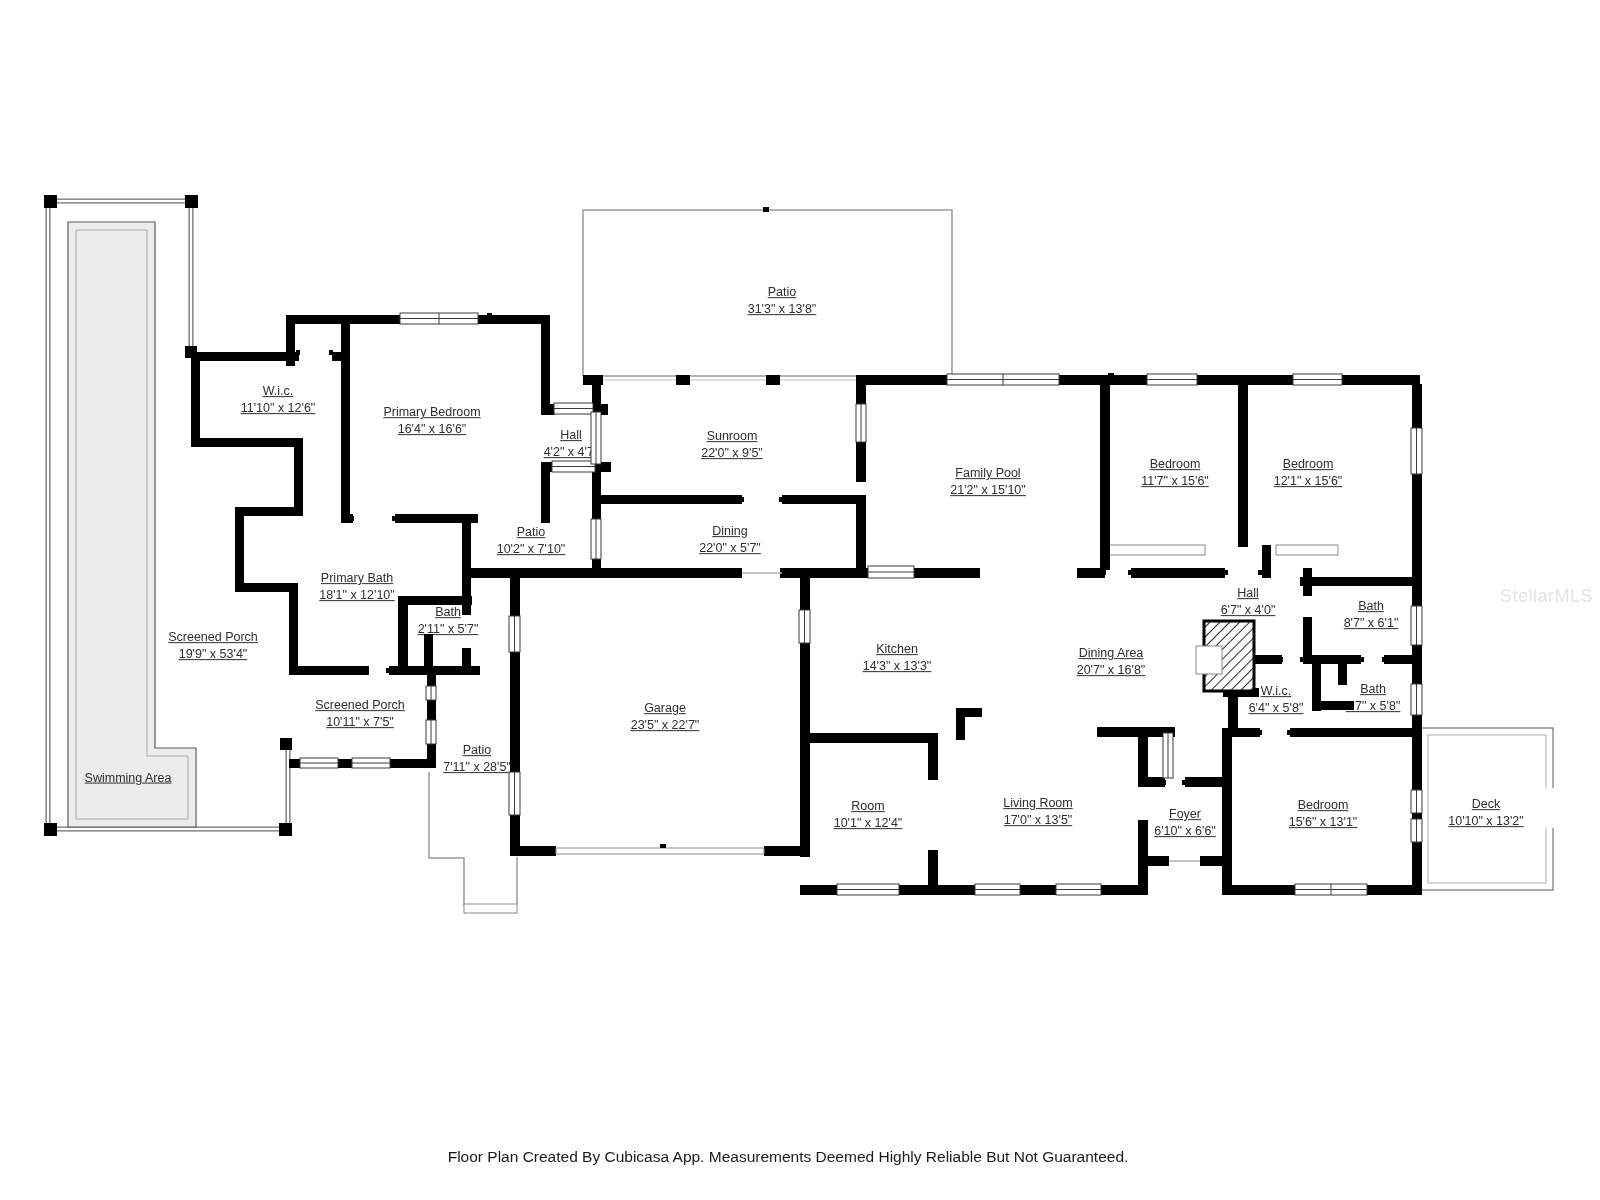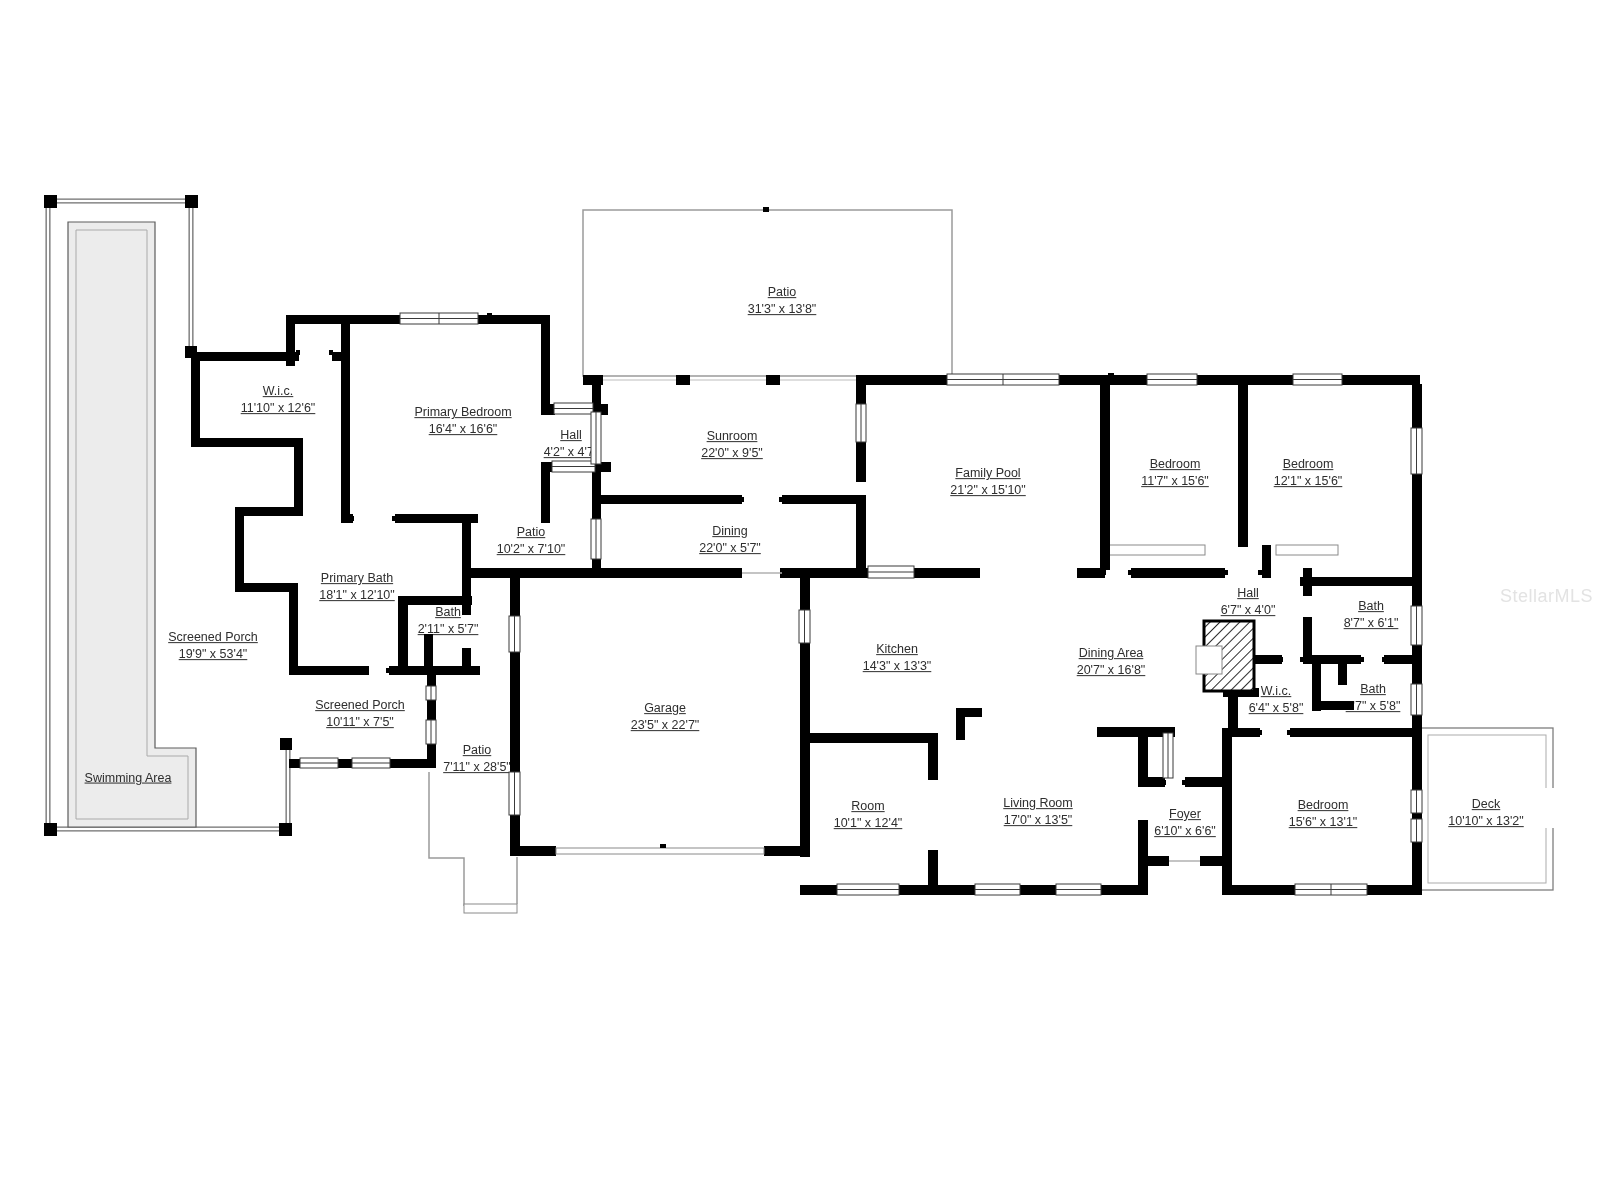--- a/index.html
+++ b/index.html
@@ -55,21 +55,21 @@
   </svg>
 
   <div class="lbl" style="left:782px;top:301px">
       <span class="nm">Patio</span>
       <span class="dm">31'3" x 13'8"</span>
     </div>
   <div class="lbl" style="left:278px;top:400px">
       <span class="nm">W.i.c.</span>
       <span class="dm">11'10" x 12'6"</span>
     </div>
-  <div class="lbl" style="left:463px;top:421px">
+  <div class="lbl" style="left:432px;top:421px">
       <span class="nm">Primary Bedroom</span>
       <span class="dm">16'4" x 16'6"</span>
     </div>
   <div class="lbl" style="left:571px;top:444px">
       <span class="nm">Hall</span>
       <span class="dm">4'2" x 4'7"</span>
     </div>
   <div class="lbl" style="left:732px;top:445px">
       <span class="nm">Sunroom</span>
       <span class="dm">22'0" x 9'5"</span>
@@ -367,14 +367,15 @@
       <rect x="364" y="668" width="4" height="5"></rect>
         <rect x="386" y="668" width="4" height="5"></rect>
       <rect x="763" y="207" width="6" height="5"></rect>
         <rect x="660" y="844" width="6" height="4"></rect>
       <rect x="487" y="313" width="5" height="4"></rect>
         <rect x="1108" y="373" width="6" height="4"></rect>
     </g>
   </svg>
 
   <div id="watermark">StellarMLS</div>
+  <div id="footer">Floor Plan Created By Cubicasa App. Measurements Deemed Highly Reliable But Not Guaranteed.</div>
 
 </div>
 
 </body></html>

